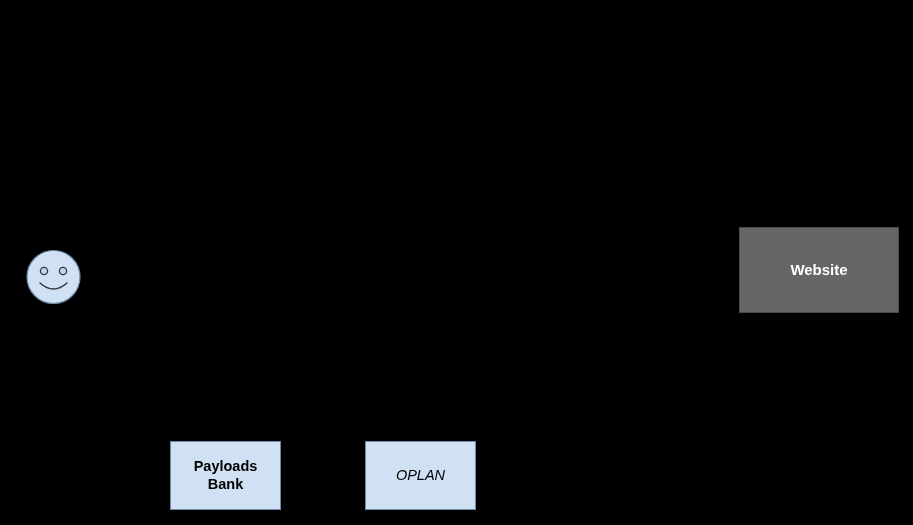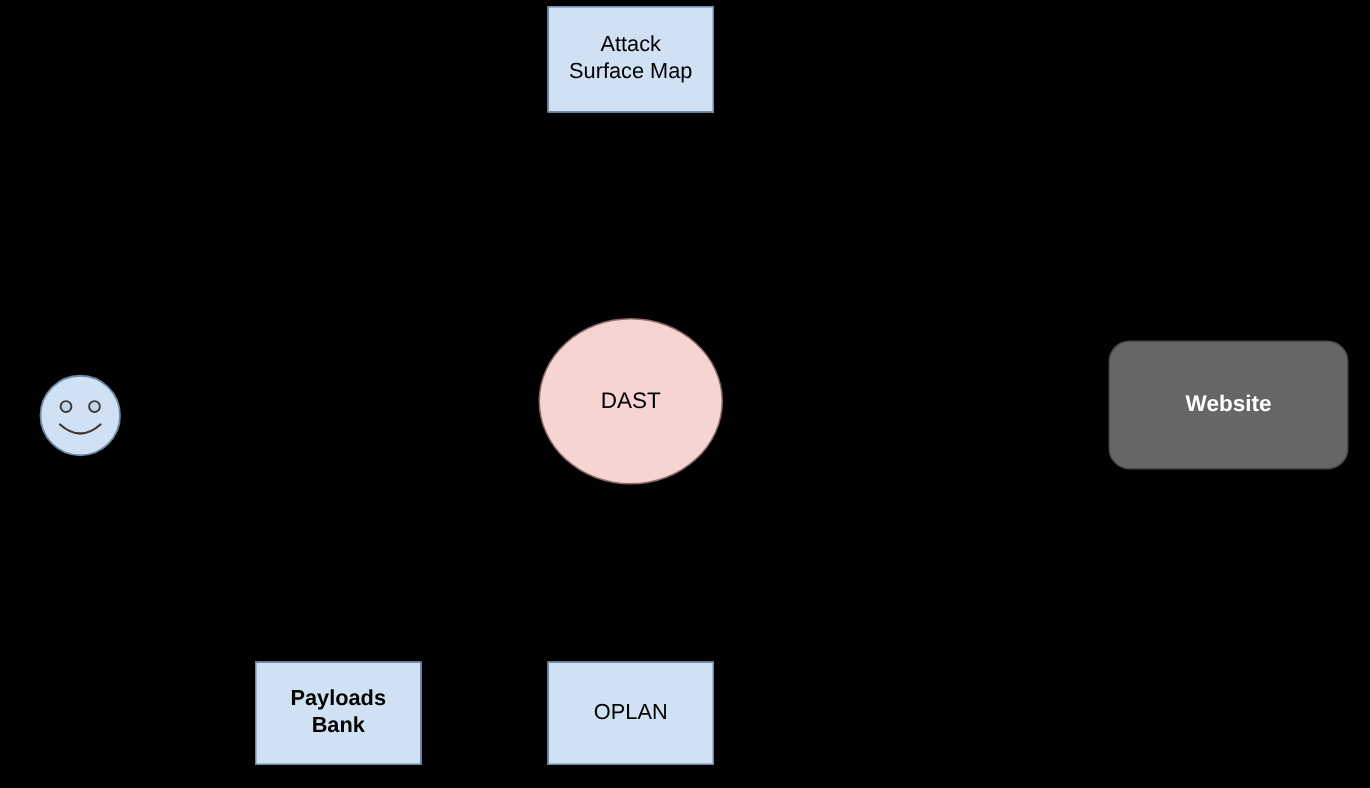--- a/index.html
+++ b/index.html
@@ -55,38 +55,31 @@
     border: none;
     padding: 0;
   }
   .actor svg {
     display: block;
   }
 
   
   #node-attack-surface-map { left: 365px; top: 4px;   width: 111px; height: 71px; }
   #node-dast              { left: 359px; top: 212px; width: 123px; height: 111px; }
-  #node-website           { left: 739px; top: 227px; width: 160px; height: 86px; border-radius: 14px; }
+  #node-website           { left: 739px; top: 227px; width: 160px; height: 86px; }
   #node-actor             { left: 26px;  top: 249px; width: 55px;  height: 56px; }
   #node-payloads-bank     { left: 170px; top: 441px; width: 111px; height: 69px; font-weight: bold; }
-  #node-oplan             { left: 365px; top: 441px; width: 111px; height: 69px; }
+  #node-oplan             { left: 365px; top: 441px; width: 111px; height: 69px; font-style: italic; }
 </style>
 </head>
 <body>
 
 <div id="canvas">
 
-  <div class="node box" id="node-attack-surface-map">
-    <span class="label">Attack
-Surface Map</span>
-  </div>
 
-  <div class="node ellipse" id="node-dast">
-    <span class="label">DAST</span>
-  </div>
 
   <div class="node server" id="node-website">
     <span class="label">Website</span>
   </div>
 
   <div class="node actor" id="node-actor">
     <svg width="55" height="56" viewBox="0 0 55 56">
       <circle cx="27.5" cy="28" r="26.5" fill="#d0e1f3" stroke="#6d8ba8" stroke-width="1.2"></circle>
       <circle cx="18" cy="22" r="3.6" fill="#c2d6ea" stroke="#3a3a3a" stroke-width="1.3"></circle>
       <circle cx="37" cy="22" r="3.6" fill="#c2d6ea" stroke="#3a3a3a" stroke-width="1.3"></circle>

